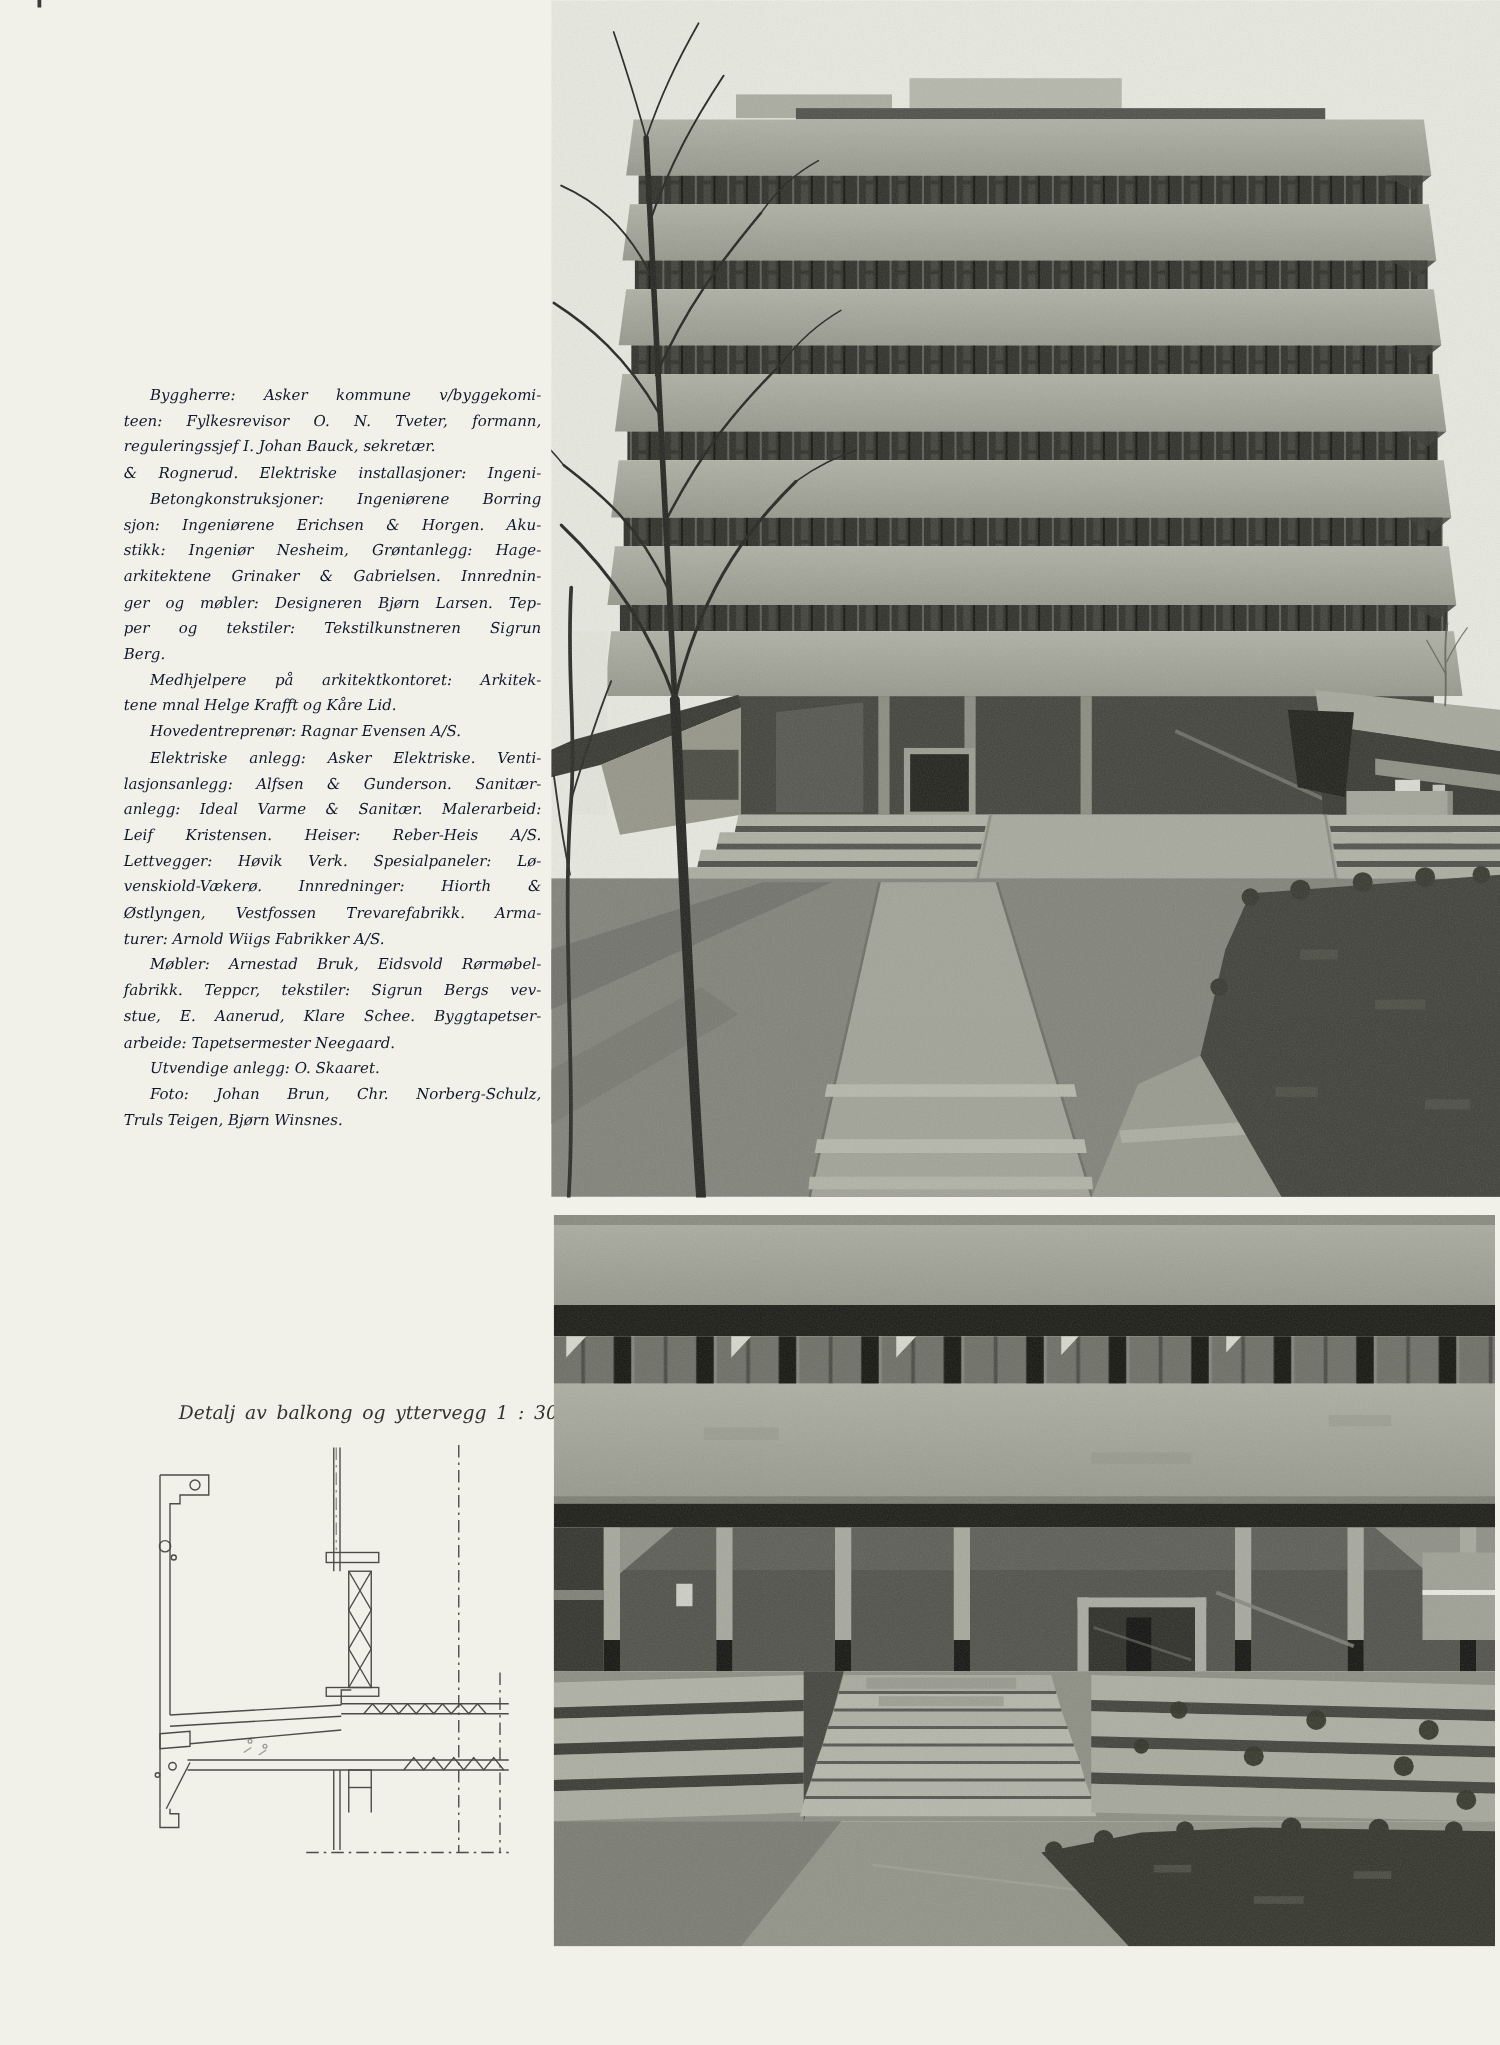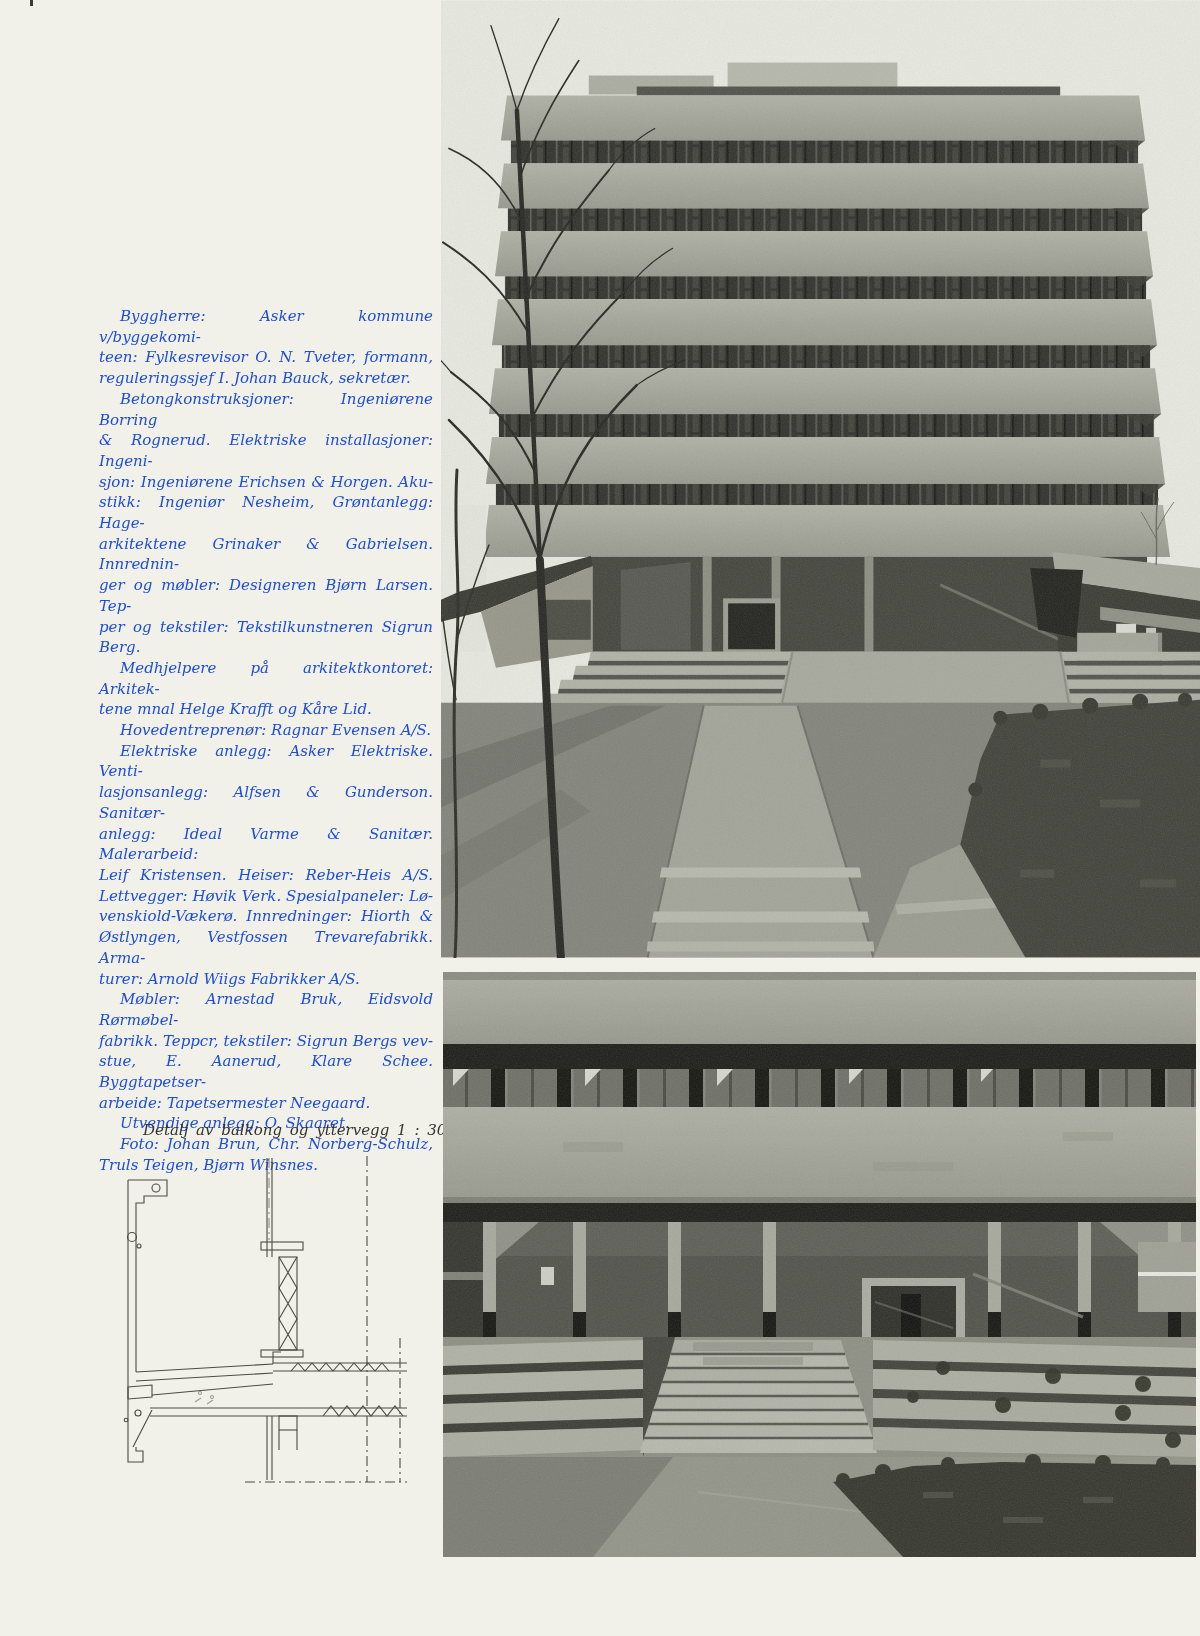--- a/index.html
+++ b/index.html
@@ -3,22 +3,22 @@
 <meta charset="utf-8">
 <style>
   html,body{margin:0;padding:0;background:#d8d7d0;}
   .page{
     position:relative;width:1200px;height:1636px;margin:0 auto;
     background:#f1f0e9;overflow:hidden;
     font-family:"DejaVu Serif",serif;
   }
   .credits{
     position:absolute;left:99px;top:306px;width:334px;
-    font-style:italic;font-size:15px;line-height:20.7px;
-    color:#1d4ed8;
+    font-style:italic;font-size:12px;line-height:20.7px;
+    color:#0f172a;
   }
   .credit-line{text-align:justify;text-align-last:justify;}
   .credit-line.end{text-align-last:left;}
   .credit-line.indent{text-indent:21px;}
   .caption{
     position:absolute;left:99px;top:1121px;width:360px;
     font-style:italic;font-size:15px;color:#33342f;
     word-spacing:3px;
     margin-left:44px;
   }
@@ -30,22 +30,22 @@
 </style>
 </head>
 <body>
 
 <div class="page">
 
   <div class="credits">
       <div class="credit-line indent">Byggherre: Asker kommune v/byggekomi-</div>
       <div class="credit-line">teen: Fylkesrevisor O. N. Tveter, formann,</div>
       <div class="credit-line end">reguleringssjef I. Johan Bauck, sekretær.</div>
+      <div class="credit-line">&amp; Rognerud. Elektriske installasjoner: Ingeni-</div>
       <div class="credit-line indent">Betongkonstruksjoner: Ingeniørene Borring</div>
-      <div class="credit-line">&amp; Rognerud. Elektriske installasjoner: Ingeni-</div>
       <div class="credit-line">sjon: Ingeniørene Erichsen &amp; Horgen. Aku-</div>
       <div class="credit-line">stikk: Ingeniør Nesheim, Grøntanlegg: Hage-</div>
       <div class="credit-line">arkitektene Grinaker &amp; Gabrielsen. Innrednin-</div>
       <div class="credit-line">ger og møbler: Designeren Bjørn Larsen. Tep-</div>
       <div class="credit-line">per og tekstiler: Tekstilkunstneren Sigrun</div>
       <div class="credit-line end">Berg.</div>
       <div class="credit-line indent">Medhjelpere på arkitektkontoret: Arkitek-</div>
       <div class="credit-line end">tene mnal Helge Krafft og Kåre Lid.</div>
       <div class="credit-line indent end">Hovedentreprenør: Ragnar Evensen A/S.</div>
       <div class="credit-line indent">Elektriske anlegg: Asker Elektriske. Venti-</div>

